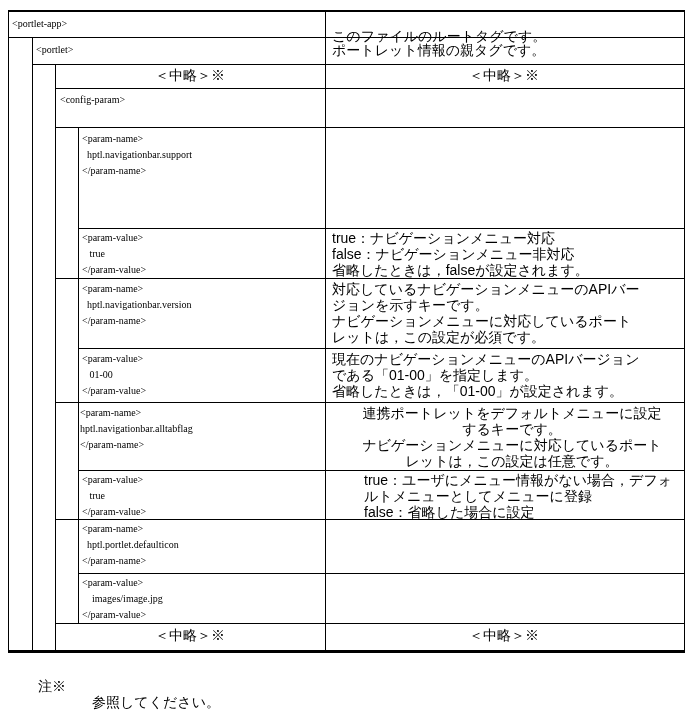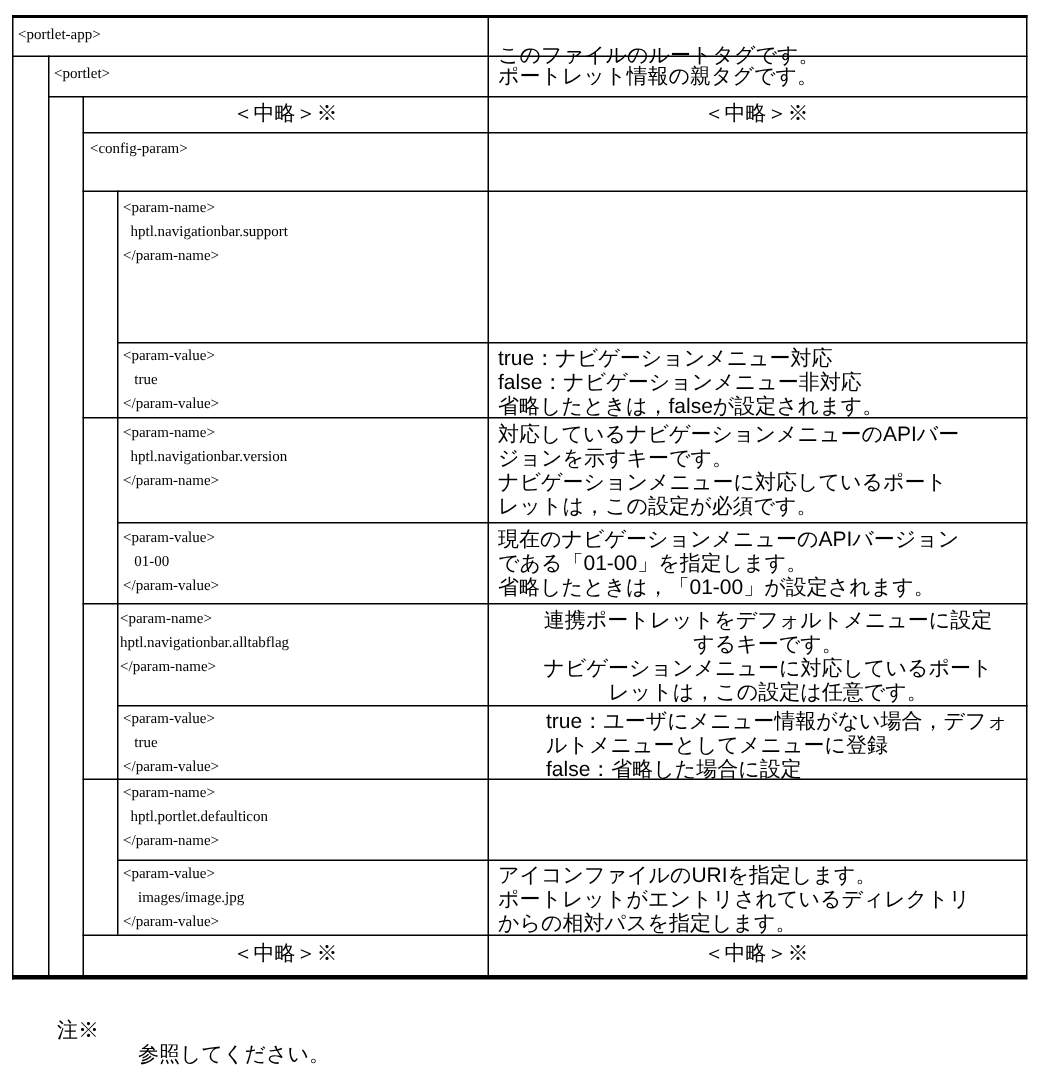--- a/index.html
+++ b/index.html
@@ -110,21 +110,18 @@
   <div class="cell desc" style="left:332px; top:351px; width:348px;">現在のナビゲーションメニューのAPIバージョン
 である「01-00」を指定します。
 省略したときは，「01-00」が設定されます。</div>
   <div class="cell desc" style="left:338px; top:405px; width:348px;text-align:center;">連携ポートレットをデフォルトメニューに設定
 するキーです。
 ナビゲーションメニューに対応しているポート
 レットは，この設定は任意です。</div>
   <div class="cell desc" style="left:332px; top:472px; width:348px;margin-left:32px;">true：ユーザにメニュー情報がない場合，デフォ
 ルトメニューとしてメニューに登録
 false：省略した場合に設定</div>
-  <div class="cell desc" style="left:332px; top:575px; width:348px;">アイコンファイルのURIを指定します。
-ポートレットがエントリされているディレクトリ
-からの相対パスを指定します。</div>
   <div class="cell desc center" style="left:326px; top:627px; width:356px;">＜中略＞※</div>
 
   <div class="footnote" style="left:38px; top:678px;">注※</div>
   <div class="footnote" style="left:92px; top:694px;">参照してください。</div>
 
 </div>
 
 </body></html>

